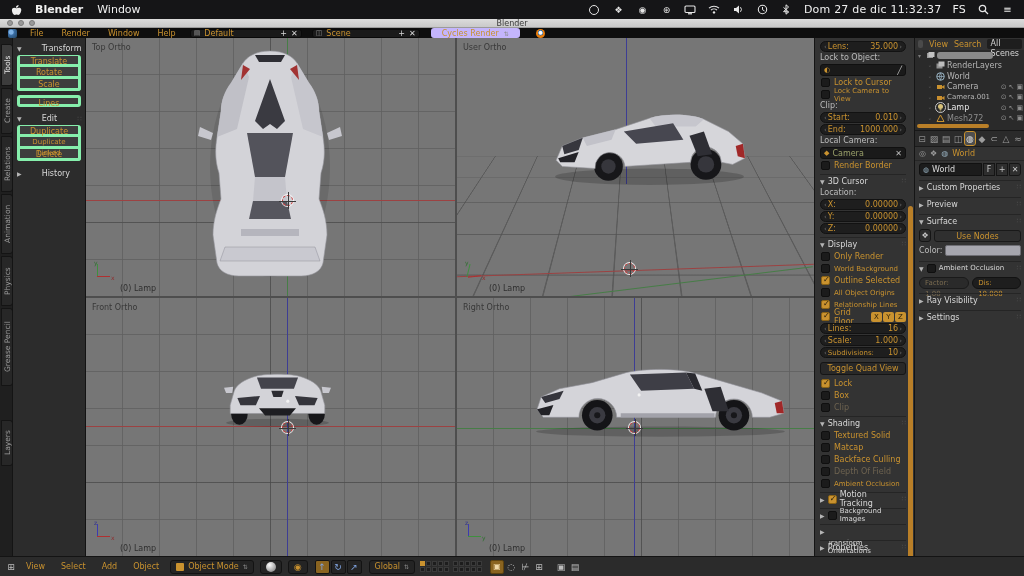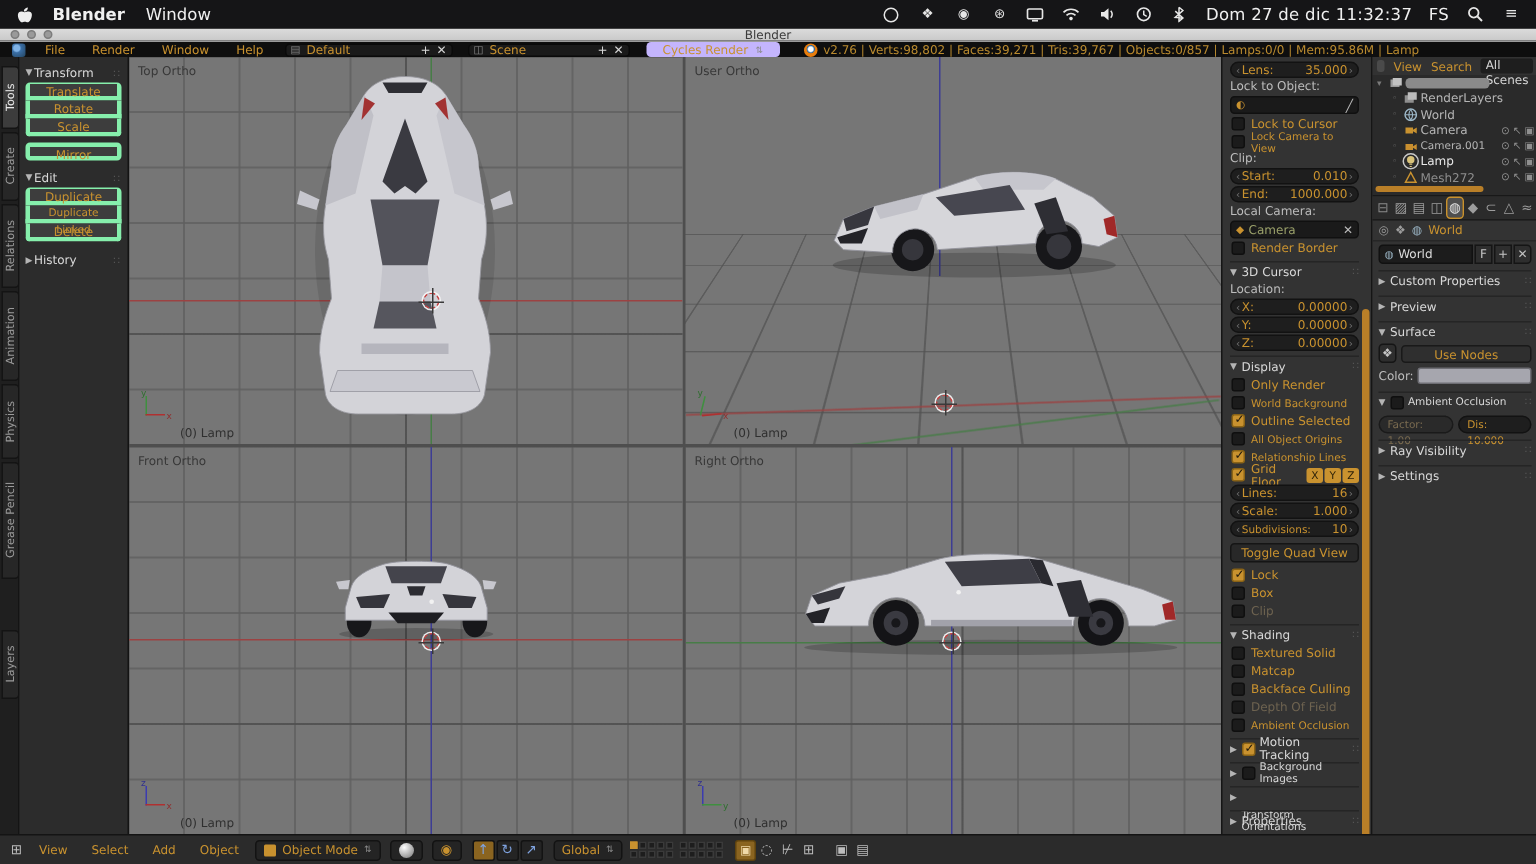--- a/index.html
+++ b/index.html
@@ -41,21 +41,21 @@
   
   .workspace{position:absolute; left:0; top:38px; width:1024px; height:518px; background:#262626;}
   
   .tabstrip{position:absolute; left:0; top:0; width:13px; height:518px; background:#1f1f1f; border-right:1px solid #141414;}
   .vtab{position:absolute; left:1px; width:12px; background:#272727; color:#9b9b9b; font-size:7.5px;
     writing-mode:vertical-rl; transform:rotate(180deg); display:flex; align-items:center; justify-content:center;
     border:1px solid #141414; border-radius:3px 0 0 3px;}
   .vtab.active{background:#3c3c3c; color:#e8e8e8;}
   
   .toolshelf{position:absolute; left:13px; top:0; width:73px; height:518px; background:#2c2c2c; border-right:1px solid #131313; padding:4px 4px; font-size:8px;}
-  .phdr{display:flex; align-items:center; gap:1px; color:#d8d8d8; font-size:8px; height:13px;}
+  .phdr{display:flex; align-items:center; gap:20px; color:#d8d8d8; font-size:8px; height:13px;}
   .phdr .tri{color:#b5b5b5; font-size:6px;}
   .phdr .dots{margin-left:auto; color:#575757; font-size:7px; letter-spacing:1px;}
   .tbtn{height:12px; background:#3d3d3d; border:3px solid #86efac; border-radius:3px; color:var(--amber);
     font-size:8px; line-height:11px; text-align:center; margin-bottom:1px; width:100%;}
   .grp .tbtn{border-radius:0; margin-bottom:0; border-top-width:0;}
   .grp .tbtn:first-child{border-radius:3px 3px 0 0; border-top-width:1px;}
   .grp .tbtn:last-child{border-radius:0 0 3px 3px;}
   
   .vparea{position:absolute; left:86px; top:0; width:728px; height:518px; background:var(--vp);}
   .vp{position:absolute; overflow:hidden; background:var(--vp);}
@@ -237,21 +237,20 @@
       <span class="wico">◫</span>
       <span class="wname">Scene</span>
       <span class="wplus" style="margin-left:auto;">+</span>
       <span class="wx">✕</span>
     </div>
     <div class="enginesel">
       <span>Cycles Render</span>
       <span style="color:#8b8b8b;font-size:6px;">⇅</span>
     </div>
     <span class="blogo"></span>
-    <span class="stats">v2.76 | Verts:98,802 | Faces:39,271 | Tris:39,767 | Objects:0/857 | Lamps:0/0 | Mem:95.86M | Lamp</span>
   </div>
 
   <div class="workspace">
 
     <div class="tabstrip">
       <div class="vtab active" style="top:6px;height:42px;">Tools</div>
       <div class="vtab" style="top:50px;height:46px;">Create</div>
       <div class="vtab" style="top:98px;height:56px;">Relations</div>
       <div class="vtab" style="top:156px;height:60px;">Animation</div>
       <div class="vtab" style="top:218px;height:50px;">Physics</div>
@@ -263,21 +262,21 @@
       <div class="phdr">
         <span class="tri">▼</span>
         <span>Transform</span>
         <span class="dots">∷</span>
       </div>
       <div class="grp">
         <div class="tbtn">Translate</div>
         <div class="tbtn">Rotate</div>
         <div class="tbtn">Scale</div>
       </div>
-      <div class="tbtn" style="margin-top:4px;">Mirror</div>
+      <div class="tbtn" style="margin-top:4px;">Lines</div>
       <div class="phdr" style="margin-top:5px;">
         <span class="tri">▼</span>
         <span>Edit</span>
         <span class="dots">∷</span>
       </div>
       <div class="grp">
         <div class="tbtn">Duplicate</div>
         <div class="tbtn" style="font-size:7px;">Duplicate Linked</div>
         <div class="tbtn">Delete</div>
       </div>

